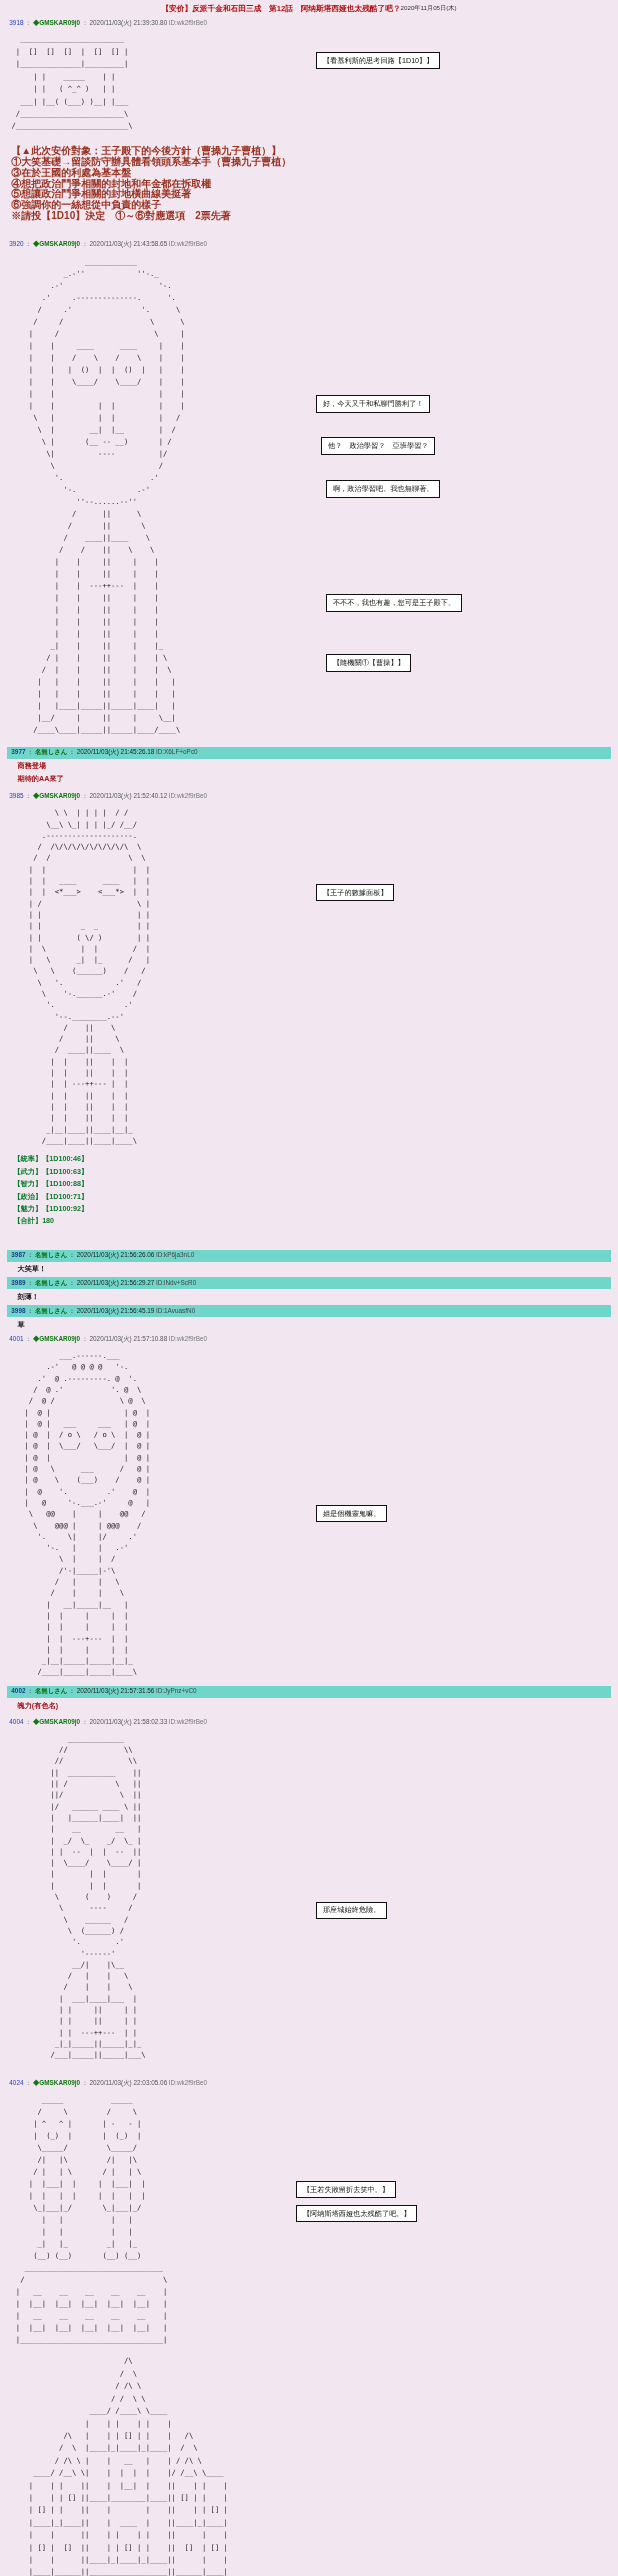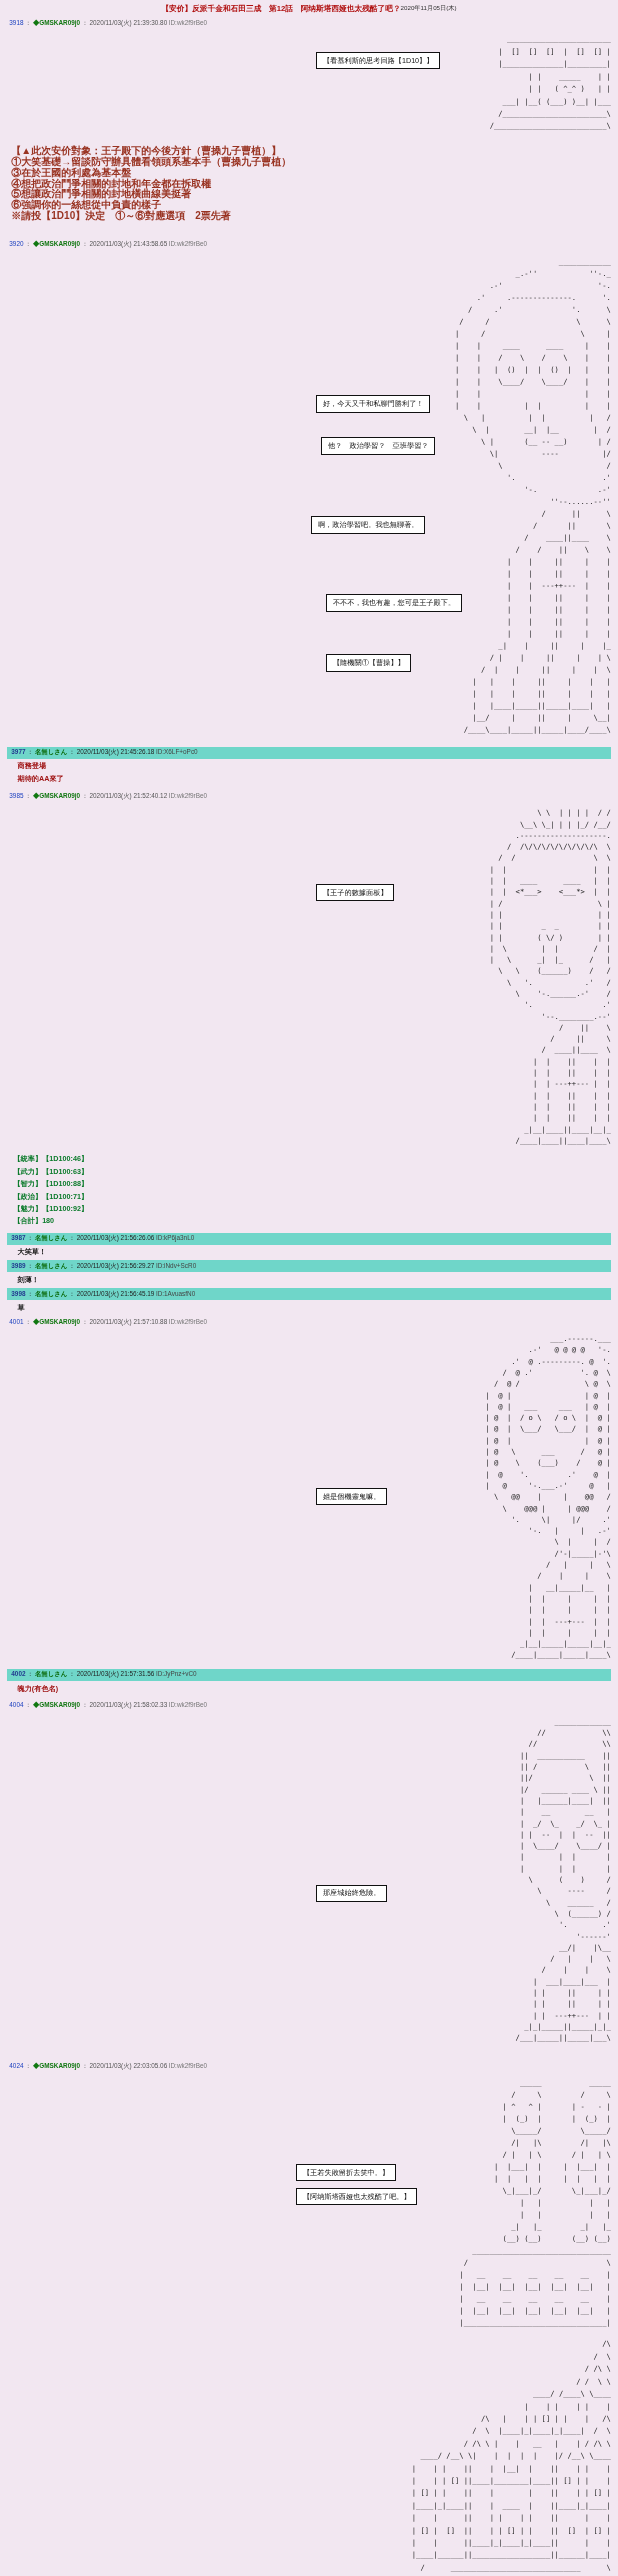--- a/index.html
+++ b/index.html
@@ -25,21 +25,21 @@
   .reply-bar span { margin-right:1.5px; }
   .reply-bar .no { color:#223a8f; font-weight:bold; }
   .reply-bar .name { color:#0a6a0a; font-weight:bold; }
   .reply-bar .pid { color:#444; }
   .reply-comment { font-size:7.2px; font-weight:bold; margin:2.6px 0 1px 10.3px; color:#222; }
   .reply-comment.red { color:#a01515; }
 
   .options { color:#993322; font-size:10px; font-weight:bold; line-height:10.8px; margin:13.4px 0 0 4.1px; }
   .stats { color:#0a7a2a; font-size:7.2px; font-weight:bold; line-height:12.4px; margin:7.2px 0 0 6.2px; }
 
-  .aa-sec { position:relative;text-align:right; }
+  .aa-sec { position:relative; }
   .aa { font-family:"DejaVu Sans Mono", monospace; font-size:7.2px; color:#222;
         margin:0; white-space:pre; }
   .bubble { position:absolute; background:#ffffff; border:0.5px solid #111;
             padding:2.6px 5.7px; font-size:7.2px; white-space:nowrap; color:#111; }
 </style>
 </head>
 <body>
 
 <div class="page">
 
@@ -114,21 +114,21 @@
           _|    |     ||     |    |_
          / |    |     ||     |    | \
         /  |    |     ||     |    |  \
        |   |    |     ||     |    |   |
        |   |    |     ||     |    |   |
        |   |____|_____||_____|____|   |
        |__/     |     ||     |     \__|
       /____\____|_____||_____|____/____\</pre>
     <div class="bubble" style="left:309px;top:139px;">好，今天又千和私聊門勝利了！</div>
     <div class="bubble" style="left:314px;top:181px;">他？　政治學習？　亞班學習？</div>
-    <div class="bubble" style="left:304px;top:224px;margin-top:36px;">啊，政治學習吧。我也無聊著。</div>
+    <div class="bubble" style="left:319px;top:224px;">啊，政治學習吧。我也無聊著。</div>
     <div class="bubble" style="left:319px;top:338px;">不不不，我也有趣，您可是王子殿下。</div>
     <div class="bubble" style="left:319px;top:398px;">【隨機關①【曹操】】</div>
   </div>
 
   <div class="reply" style="margin-top:10.3px;">
     <div class="reply-bar">
       <span class="no">3977</span><span class="sep">：</span><span class="name">名無しさん</span><span class="sep">：</span><span class="date">2020/11/03(火) 21:45:26.18</span><span class="pid">ID:X6LF+oPc0</span>
     </div>
     <div class="reply-comment red">商務登場</div>
     <div class="reply-comment red">期待的AA來了</div>
@@ -174,21 +174,21 @@
 
   <div class="stats">
     <div>【統率】【1D100:46】</div>
     <div>【武力】【1D100:63】</div>
     <div>【智力】【1D100:88】</div>
     <div>【政治】【1D100:71】</div>
     <div>【魅力】【1D100:92】</div>
     <div>【合計】180</div>
   </div>
 
-  <div class="reply" style="margin-top:5px;">
+  <div class="reply" style="margin-top:22px;">
     <div class="reply-bar">
       <span class="no">3987</span><span class="sep">：</span><span class="name">名無しさん</span><span class="sep">：</span><span class="date">2020/11/03(火) 21:56:26.06</span><span class="pid">ID:kP6ja3nL0</span>
     </div>
     <div class="reply-comment">大笑草！</div>
   </div>
   <div class="reply" style="margin-top:3.1px;">
     <div class="reply-bar">
       <span class="no">3989</span><span class="sep">：</span><span class="name">名無しさん</span><span class="sep">：</span><span class="date">2020/11/03(火) 21:56:29.27</span><span class="pid">ID:iNdv+ScR0</span>
     </div>
     <div class="reply-comment">刻薄！</div>

